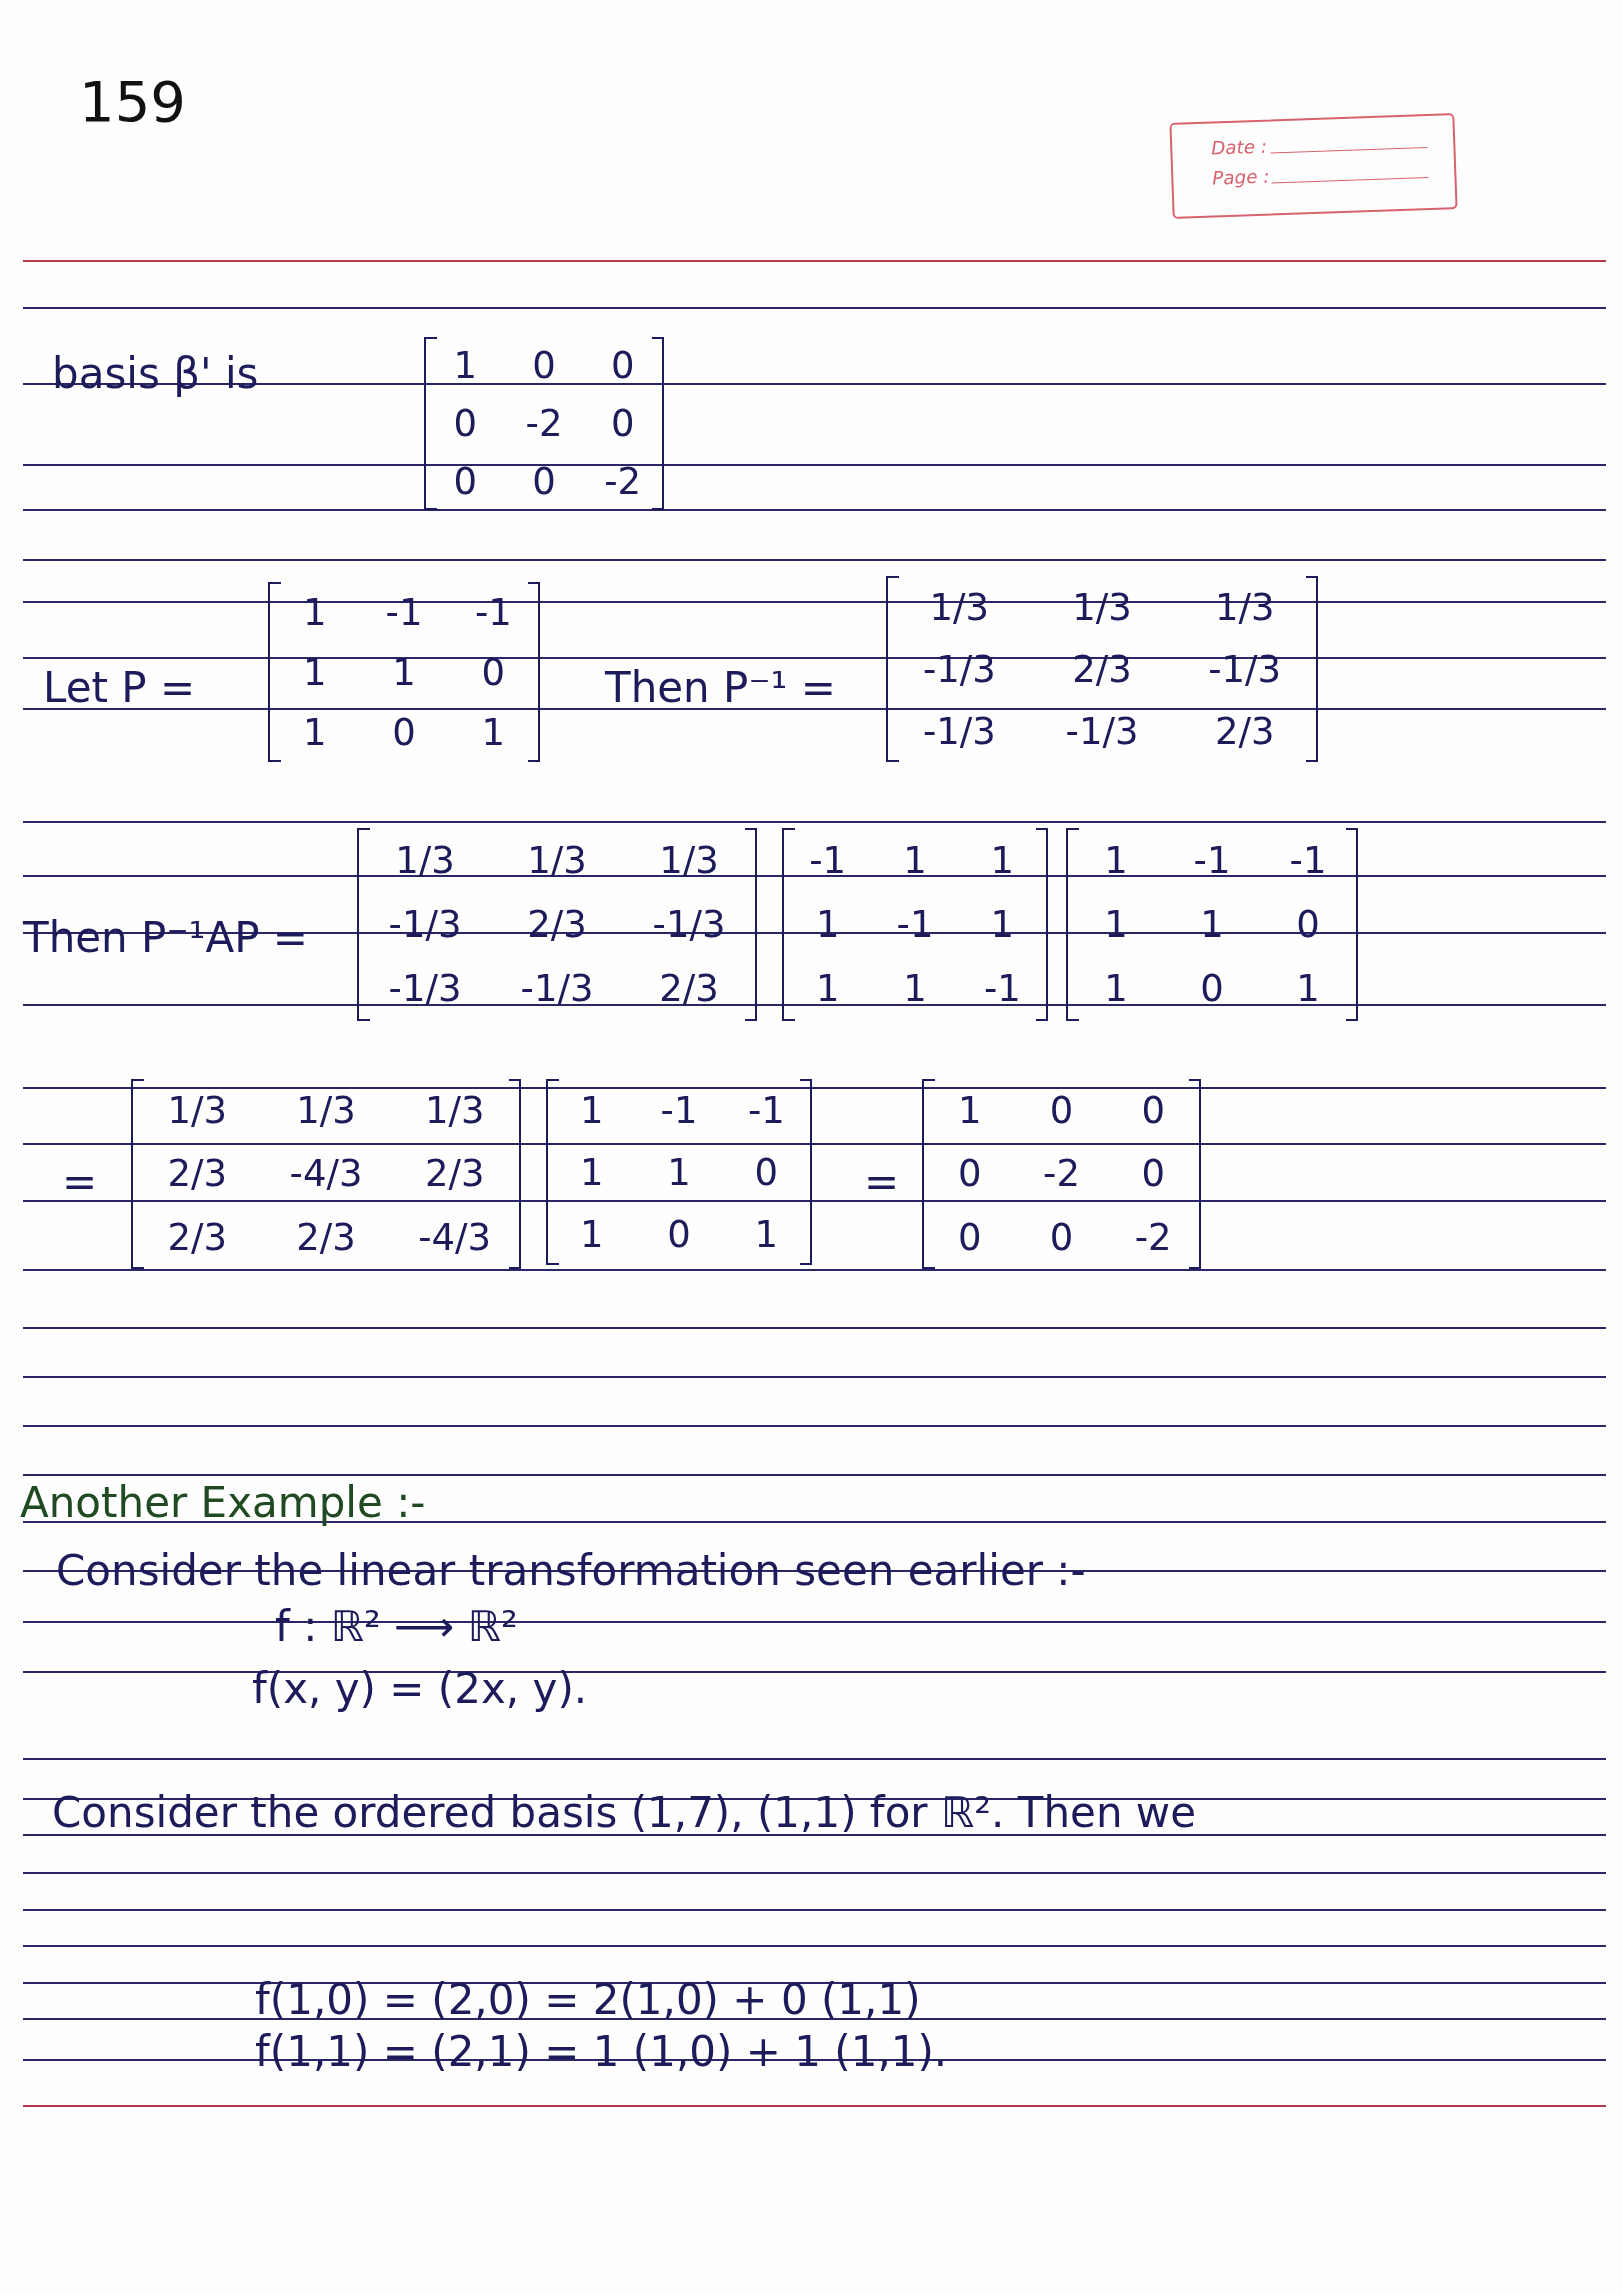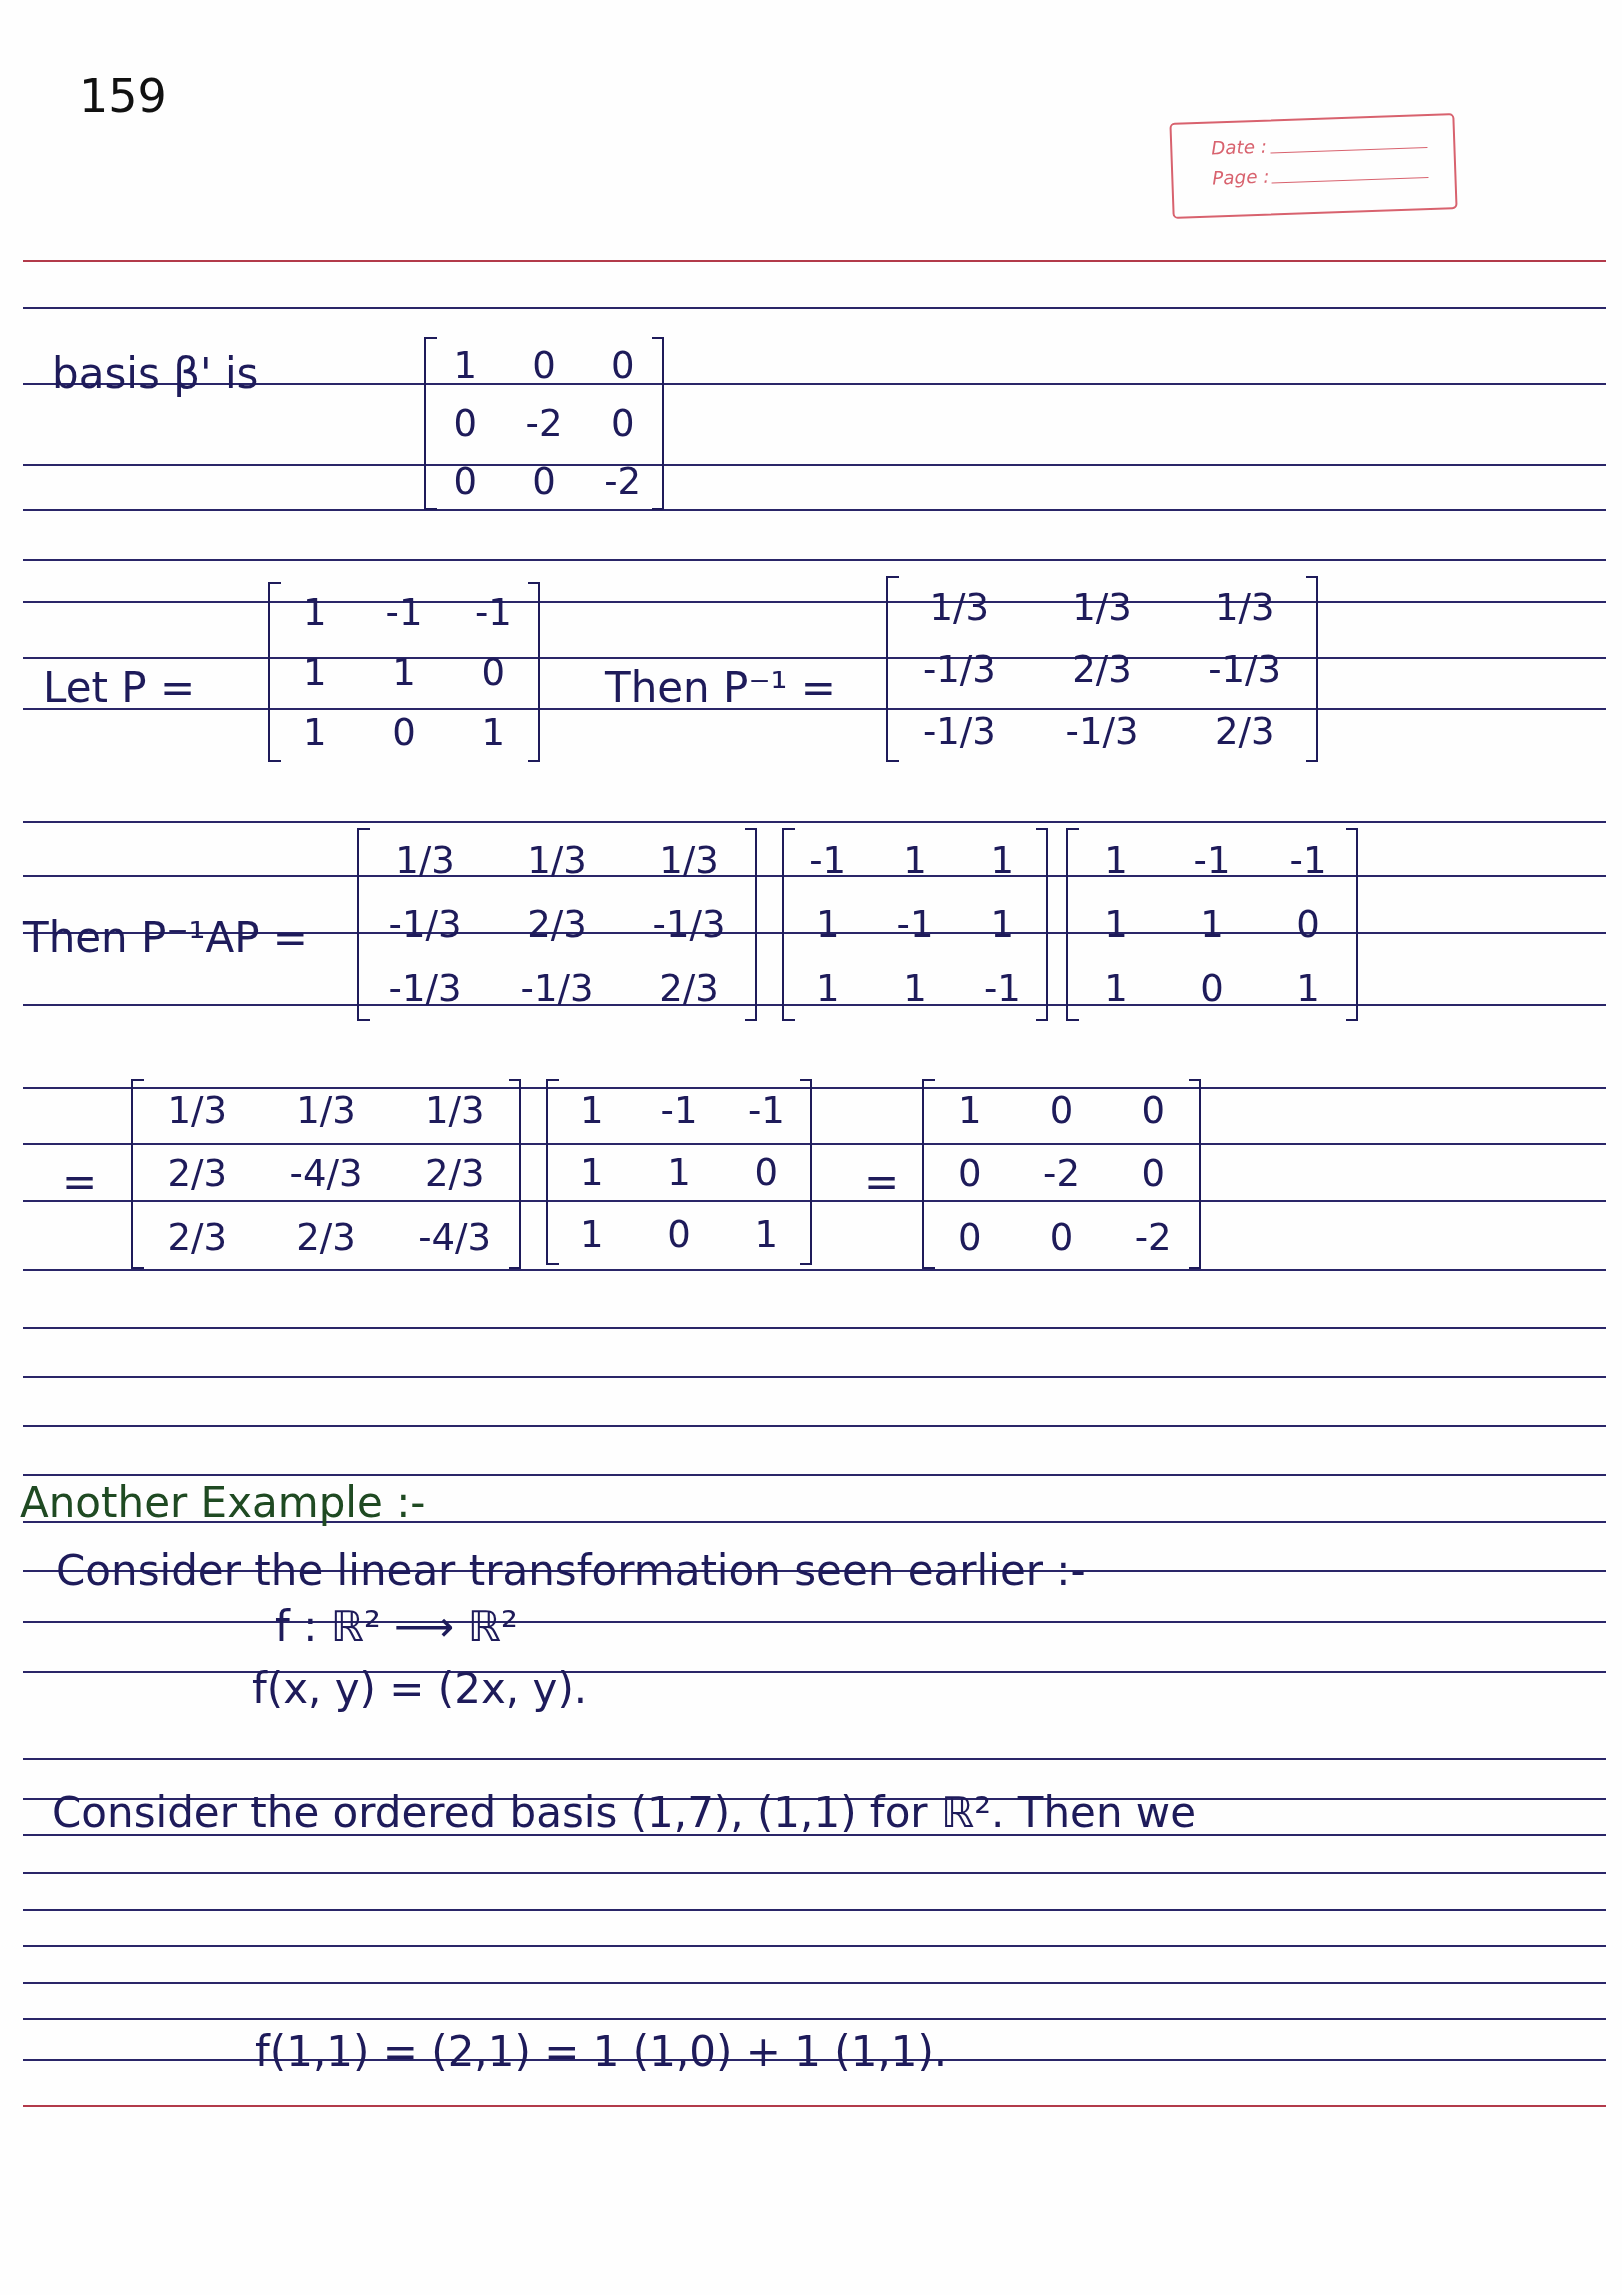--- a/index.html
+++ b/index.html
@@ -3,21 +3,21 @@
 <meta charset="utf-8">
 <style>
   html, body { margin: 0; padding: 0; background: #ffffff; }
   body { width: 1622px; height: 2295px; position: relative; overflow: hidden;
          font-family: "DejaVu Sans", sans-serif; color: #1e1b5a; }
   .page { position: absolute; left: 0; top: 0; width: 1622px; height: 2295px; background: #fefefe; }
   .rule { position: absolute; left: 23px; width: 1583px; height: 2px; background: #2a2668; }
   .rule.red { background: #b23a4a; height: 2px; }
   .txt { position: absolute; font-family: "DejaVu Sans", sans-serif; font-size: 42px; color: #1e1b5a; white-space: nowrap; line-height: 1; }
   .txt.green { color: #1f4a22; }
-  .pagenum { position: absolute; left: 79px; top: 69px; font-size: 46px; color: #111; font-family: "DejaVu Sans", sans-serif; }
+  .pagenum { position: absolute; left: 79px; top: 69px; font-size: 56px; color: #111; font-family: "DejaVu Sans", sans-serif; }
   .stamp { position: absolute; left: 1171px; top: 118px; width: 281px; height: 92px; border: 2.6px solid #d8626e; border-radius: 5.2px; transform: rotate(-2deg); }
   .stamp .lbl { position: absolute; left: 39px; font-size: 18.3px; color: #d8626e; font-style: italic; }
   .stamp .line { position: absolute; left: 98px; width: 157px; height: 1.3px; background: #d8626e; }
   .matrix { position: absolute; border-left: 2.6px solid #1e1b5a; border-right: 2.6px solid #1e1b5a; display: grid; }
   .matrix::before, .matrix::after { content: ""; position: absolute; top: 0; bottom: 0; width: 10.5px; border-top: 2.6px solid #1e1b5a; border-bottom: 2.6px solid #1e1b5a; }
   .matrix::before { left: 0; }
   .matrix::after { right: 0; }
   .cell { font-size: 37px; text-align: center; align-self: center; color: #1e1b5a; }
 </style>
 </head>
@@ -178,16 +178,17 @@
     <span class="cell">0</span>
     <span class="cell">-2</span>
   </div>
 
 
   <div class="txt green" style="left:20px; top:1482px">Another Example :-</div>
   <div class="txt" style="left:56px; top:1550px">Consider  the  linear  transformation  seen  earlier :-</div>
   <div class="txt" style="left:275px; top:1606px">f : ℝ²  ⟶  ℝ²</div>
   <div class="txt" style="left:252px; top:1668px">f(x, y)   =  (2x, y).</div>
   <div class="txt" style="left:52px; top:1792px">Consider  the  ordered  basis  (1,7), (1,1)  for  ℝ².  Then  we</div>
+  <div class="txt" style="left:255px; top:1979px">f(1,0) =  (2,0)  =  2(1,0) + 0 (1,1)</div>
   <div class="txt" style="left:255px; top:2031px">f(1,1)  =  (2,1)   =  1 (1,0) + 1 (1,1).</div>
 
 </div>
 
 
 </body></html>

